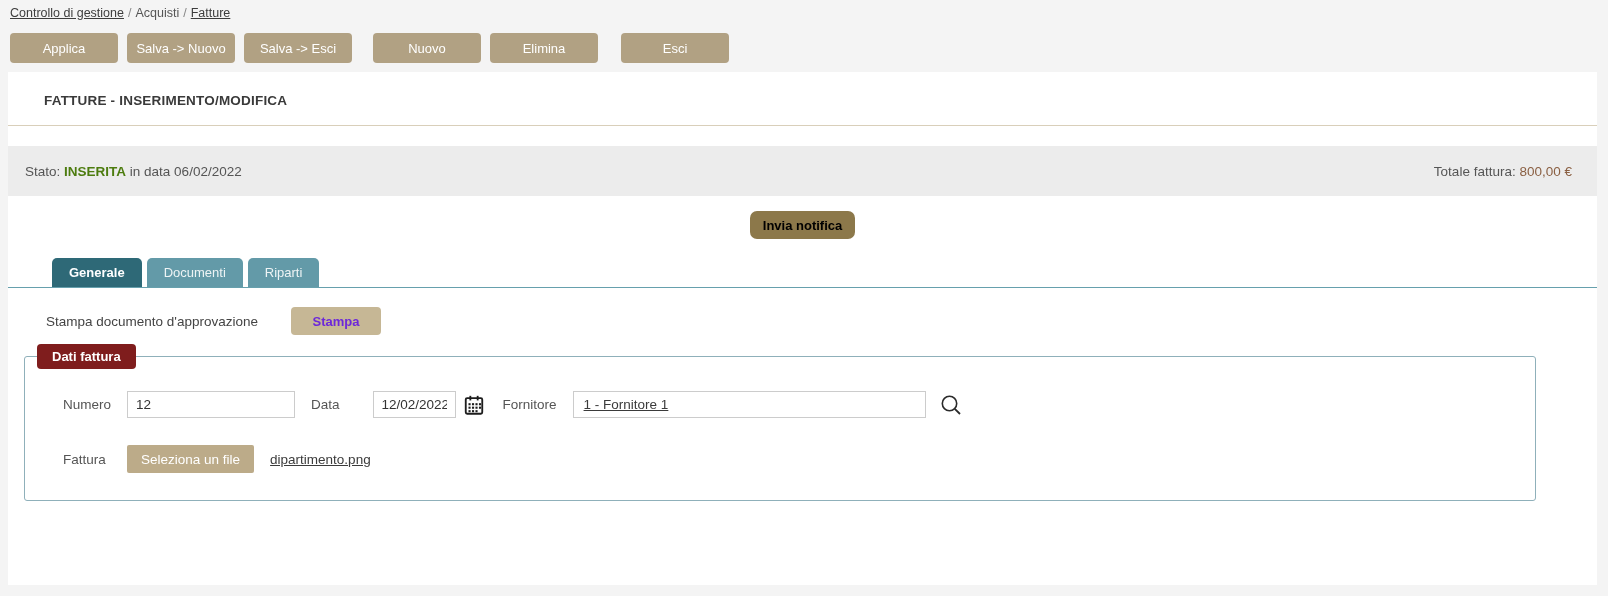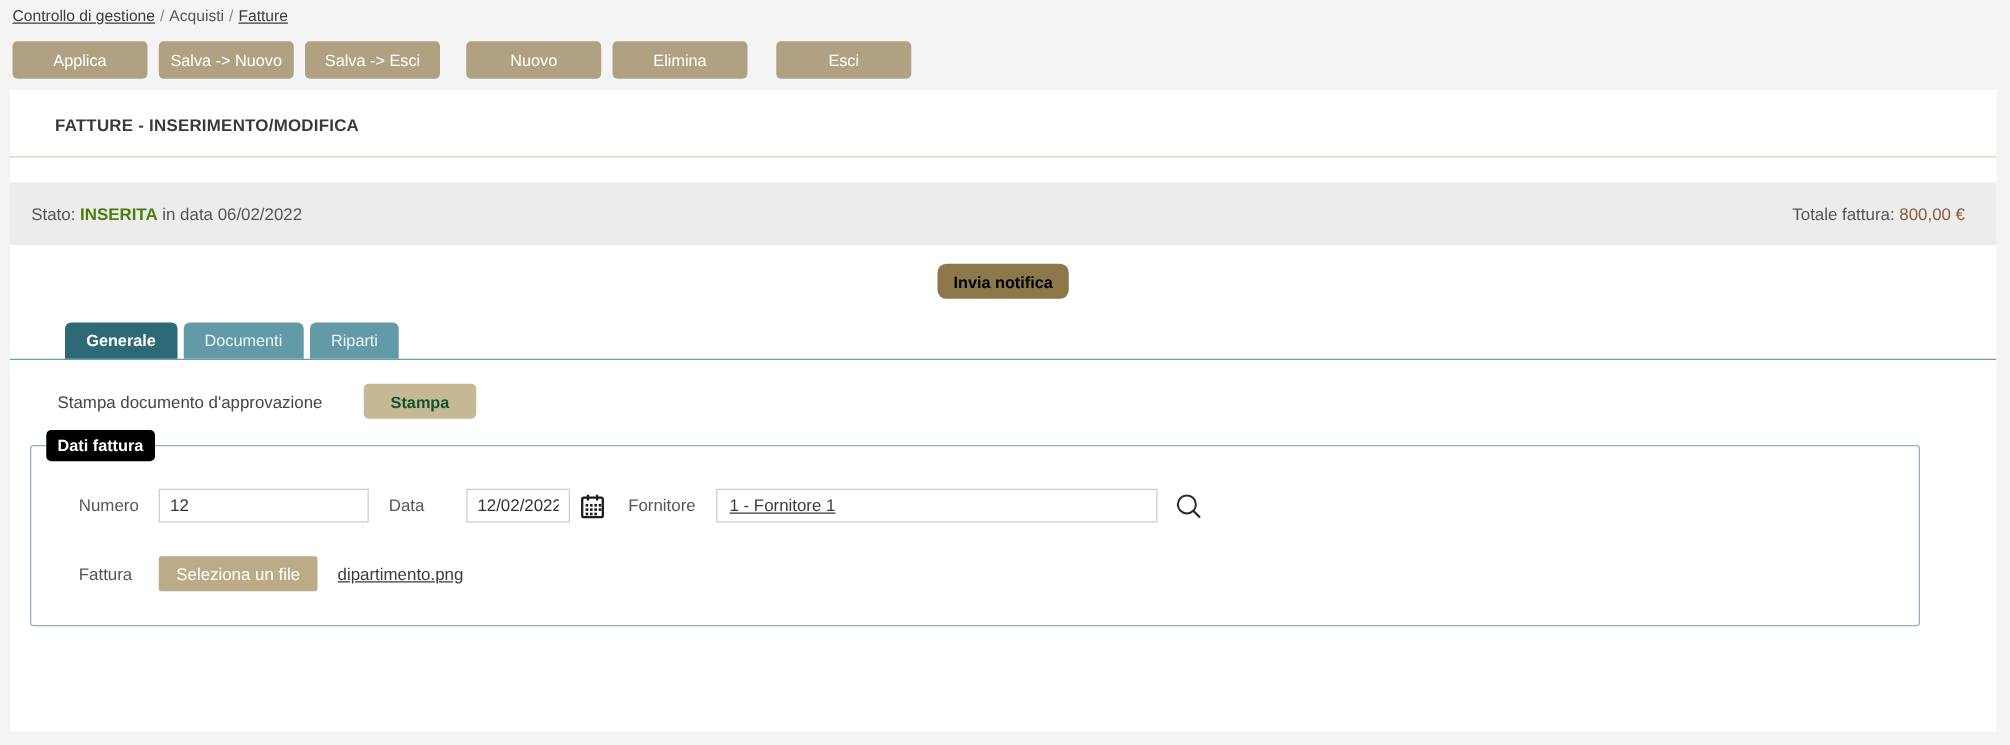--- a/index.html
+++ b/index.html
@@ -65,34 +65,34 @@
     background: #639aa8; color: #eef4f5;
     padding: 7px 17px 7px; border-radius: 5px 5px 0 0;
     font-size: 13px; cursor: pointer;
   }
   .tab.active { background: #2e6977; color: #fff; font-weight: bold; }
 
   
   .print-row { margin: 19px 0 0 38px; display: flex; align-items: center; }
   .print-label { color: #444; font-size: 13.5px; }
   .btn-stampa {
-    margin-left: 33px; background: #c6b795; color: #14532d; font-weight: bold;
+    margin-left: 33px; background: #c6b795; color: #6d28d9; font-weight: bold;
     border: none; border-radius: 4px; min-width: 90px; height: 28px;
     font-family: inherit; font-size: 13px; cursor: pointer;
   }
 
   
   .dati-fieldset {
     margin: 9px 61px 0 16px;
     border: 1px solid #8fb0ba; border-radius: 3px;
     padding: 0 0 27px 0;
   }
   .dati-legend {
-    background: #000000; color: #fff; font-weight: bold; font-size: 13px;
-    padding: 5px 9px; border-radius: 4px; margin-left: 12px;
+    background: #7f1d1d; color: #fff; font-weight: bold; font-size: 13px;
+    padding: 5px 15px; border-radius: 4px; margin-left: 12px;
   }
 
   .form-row { display: flex; align-items: center; margin-left: 22px; }
   .row-numero { margin-top: 22px; }
   .row-fattura { margin-top: 27px; }
   .row-note { margin-top: 9px; }
   .flabel { color: #555; font-size: 13.5px; }
   .lbl-numero { width: 64px; margin-left: 16px; }
   .lbl-fattura { width: 64px; margin-left: 16px; }
   .lbl-note { width: 64px; margin-left: 16px; }

